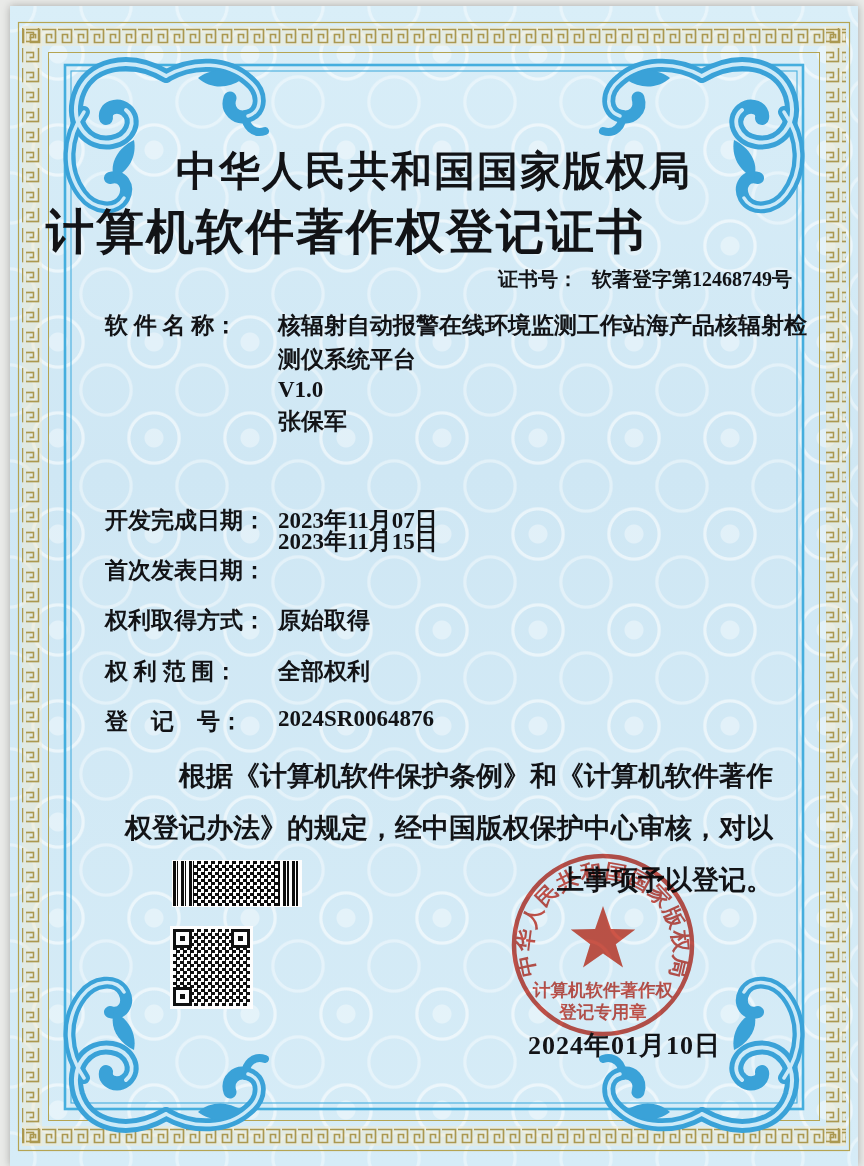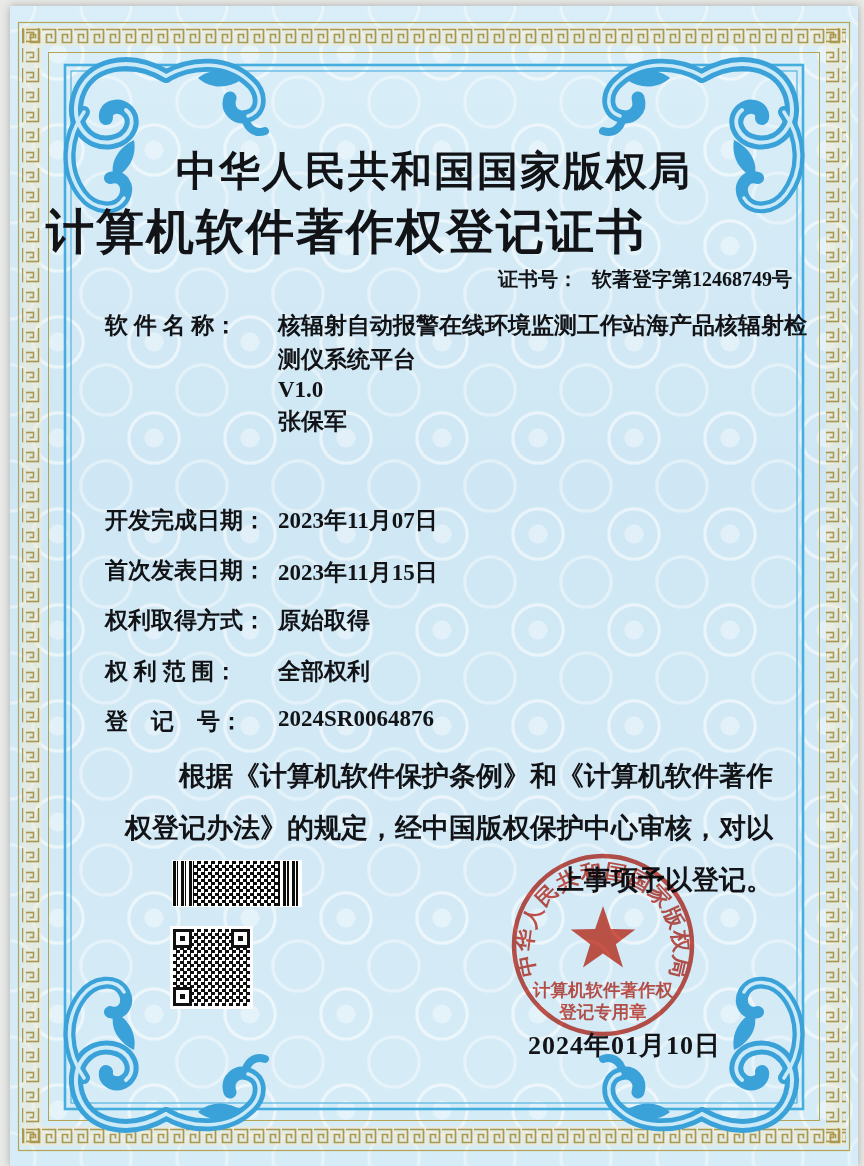--- a/index.html
+++ b/index.html
@@ -144,21 +144,21 @@
   <div class="t field-label" style="top:304px">软 件 名 称：</div>
   <div class="t field-value" style="top:338px">测仪系统平台</div>
   <div class="t field-value" style="top:371px">V1.0</div>
 
   <div class="t field-value" style="top:400px">张保军</div>
 
   <div class="t field-label" style="top:499px">开发完成日期：</div>
   <div class="t field-value" style="top:499px">2023年11月07日</div>
 
   <div class="t field-label" style="top:549px">首次发表日期：</div>
-  <div class="t field-value" style="top:551px">2023年11月15日</div>
+  <div class="t field-value" style="top:520px">2023年11月15日</div>
 
   <div class="t field-label" style="top:599px">权利取得方式：</div>
   <div class="t field-value" style="top:599px">原始取得</div>
 
   <div class="t field-label" style="top:650px">权 利 范 围：</div>
   <div class="t field-value" style="top:650px">全部权利</div>
 
   <div class="t field-label" style="top:700px">登　记　号：</div>
   <div class="t field-value" style="top:700px">2024SR0064876</div>
 

